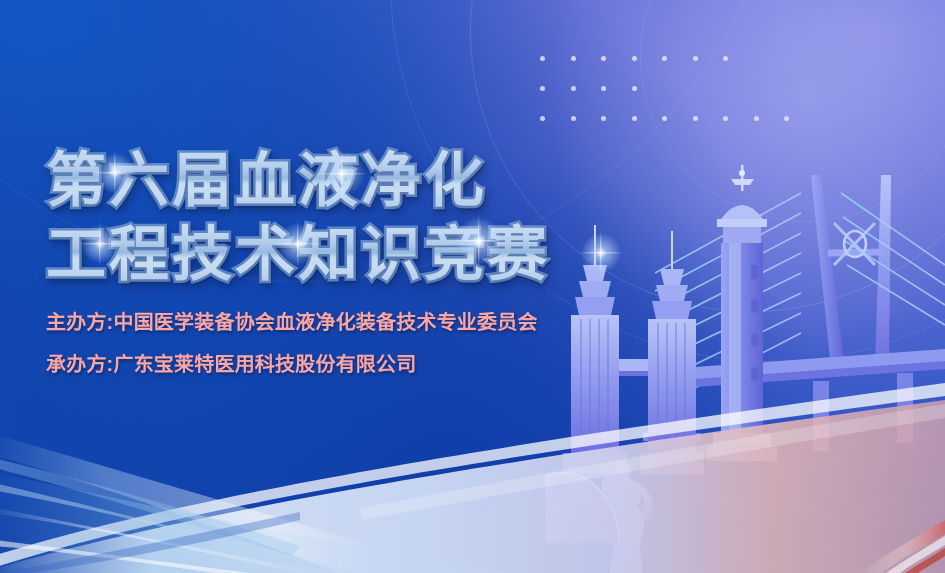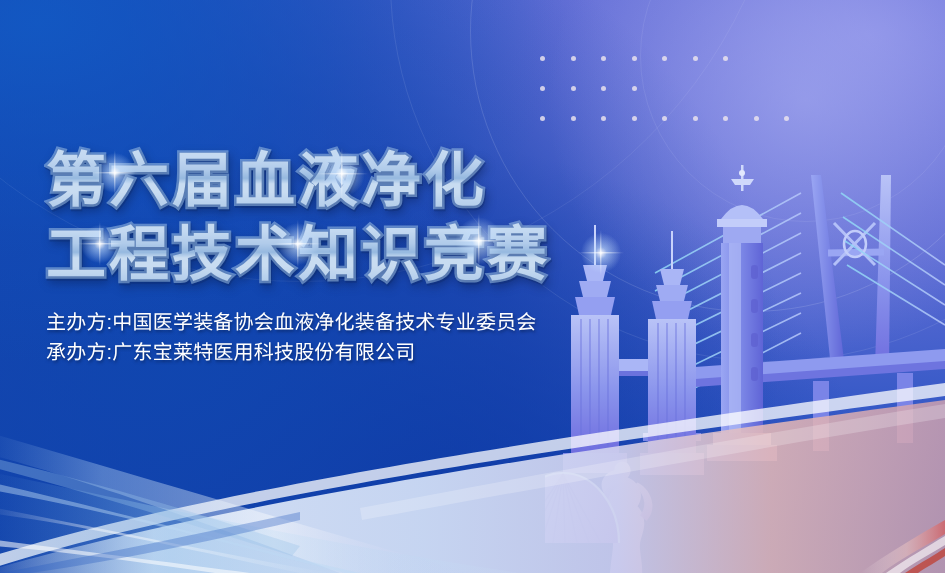--- a/index.html
+++ b/index.html
@@ -102,29 +102,29 @@
     content:"";position:absolute;left:50%;top:50%;
     transform:translate(-50%,-50%);
     background:linear-gradient(90deg,rgba(255,255,255,0) 0%,rgba(255,255,255,.95) 50%,rgba(255,255,255,0) 100%);
   }
   .sparkle::before{width:100%;height:1.4px;}
   .sparkle::after{width:1.4px;height:100%;
     background:linear-gradient(180deg,rgba(255,255,255,0) 0%,rgba(255,255,255,.95) 50%,rgba(255,255,255,0) 100%);}
 
   .sub{
     font-size:20px;
-    font-weight:400;
-    color:#ffffff;
+    font-weight:700;
+    color:#fca5a5;
     letter-spacing:.2px;
     line-height:28px;
     white-space:nowrap;
     text-shadow:1px 2px 3px rgba(8,30,80,.65);
   }
   .sub.s1{margin-top:18px;}
-  .sub.s2{margin-top:2px;}
+  .sub.s2{margin-top:14px;}
 </style>
 </head>
 <body>
 
 <div id="stage">
 
   <div class="bg-base"></div>
   <div class="bg-deep"></div>
   <div class="bg-topleft"></div>
   <div class="glow-tr"></div>

